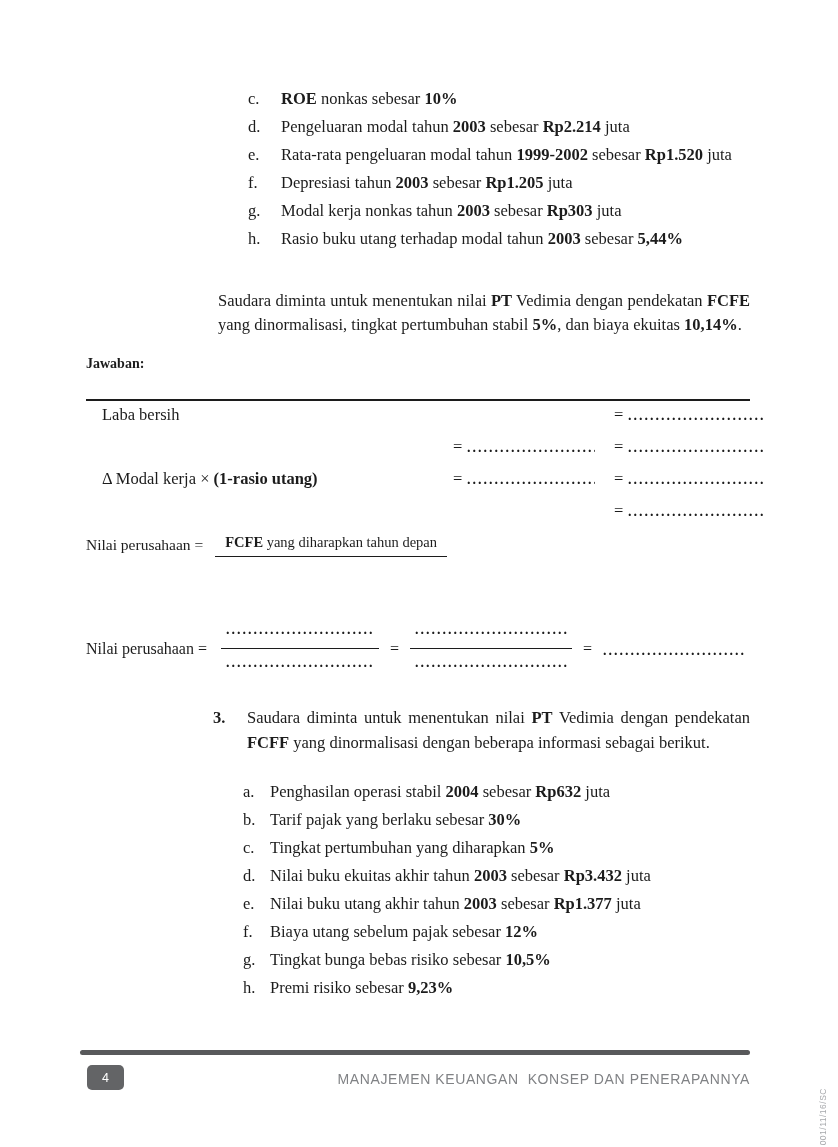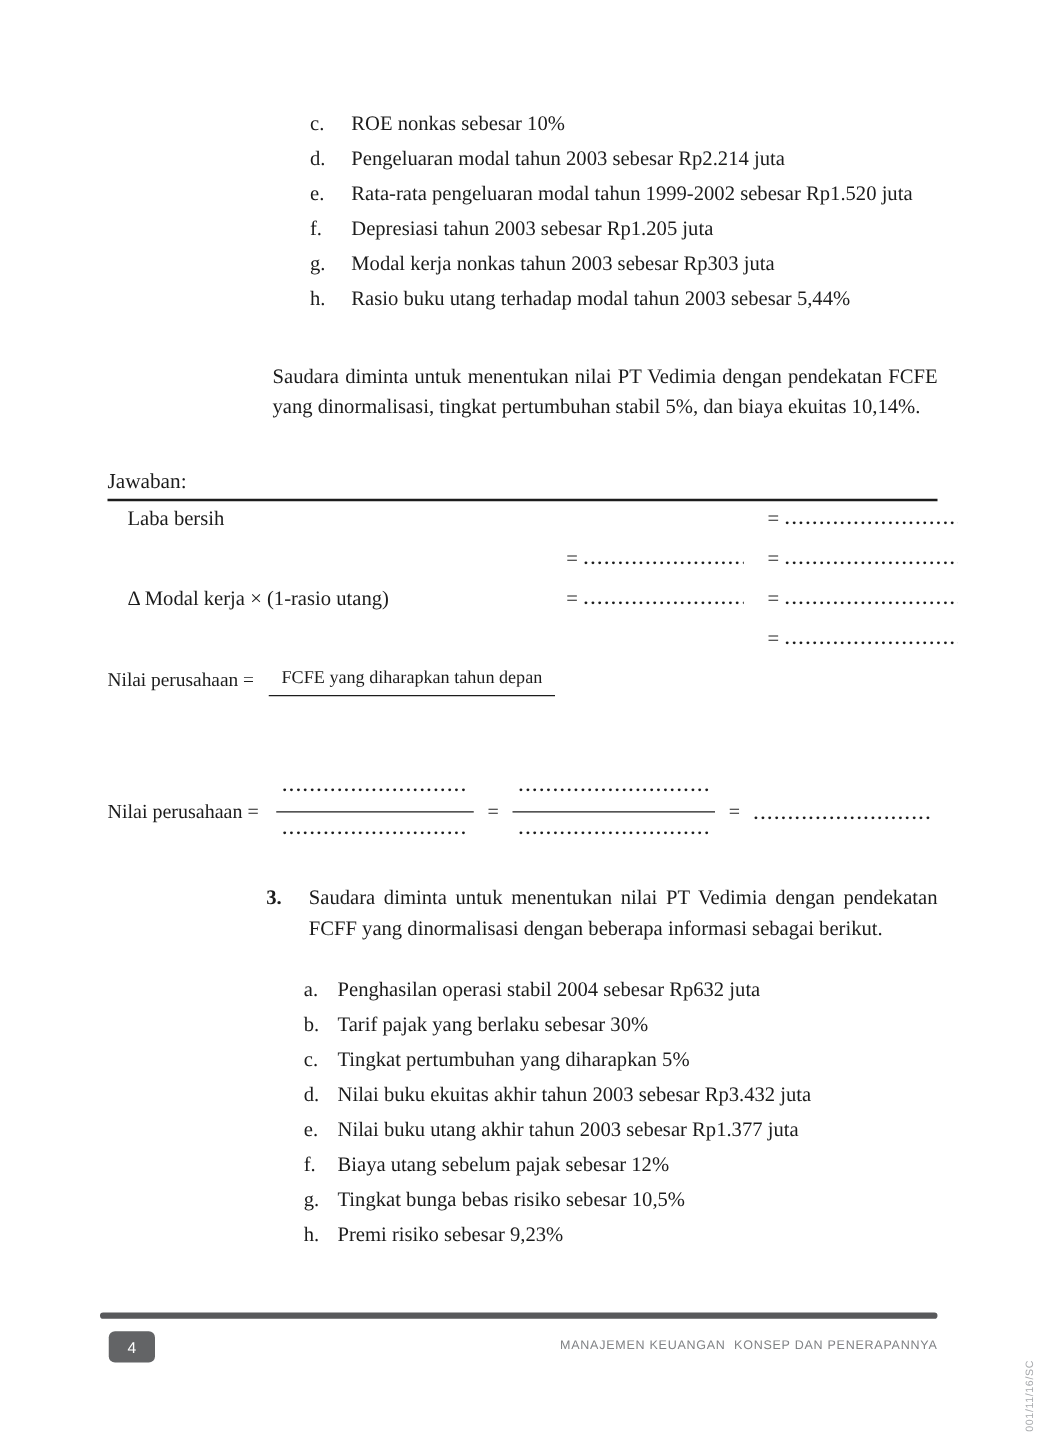--- a/index.html
+++ b/index.html
@@ -6,21 +6,21 @@
   html, body { background: #ffffff; }
   body {
     width: 838px; height: 1147px;
     font-family: "Liberation Serif", "DejaVu Serif", serif;
     color: var(--text, #1c1c1c);
     position: relative;
     overflow: hidden;
   }
   .page { position: absolute; inset: 0; background: #fff; }
 
-  b { font-weight: 400; }
+  b { font-weight: 700; }
 
   
   .info-list { position: absolute; font-size: 16.5px; }
   .info-list .li { display: flex; line-height: 24px; margin-bottom: 4px; }
   .li-label { flex: 0 0 33px; }
   .li-text  { flex: 1 1 auto; }
   .list-q2 { left: 248px; top: 87px;  width: 502px; }
   .list-q3 { left: 243px; top: 780px; width: 507px; }
   .list-q3 .li-label { flex: 0 0 27px; }
 
@@ -30,22 +30,22 @@
     text-align: justify;
   }
   .prompt-q2 { left: 218px; top: 289px; width: 532px; }
 
   .q3 { position: absolute; left: 213px; top: 705px; width: 537px; }
   .q3-number { position: absolute; left: 0; top: 0; font-weight: 700; font-size: 16.5px; line-height: 25px; }
   .q3-text { margin-left: 34px; font-size: 16.5px; line-height: 25px; text-align: justify; }
 
   
   .answer-heading {
-    position: absolute; left: 86px; top: 375px;
-    font-size: 17px; font-weight: 400;
+    position: absolute; left: 86px; top: 356px;
+    font-size: 14px; font-weight: 700;
   }
   .answer-rule {
     position: absolute; left: 86px; top: 399px; width: 664px;
     border-top: 2px solid #1c1c1c;
   }
 
   .worksheet { position: absolute; left: 102px; top: 404px; width: 664px; }
   .ws-row { position: relative; height: 32px; font-size: 16.5px; line-height: 22px; }
   .ws-label { position: absolute; left: 0; top: 0; white-space: nowrap; }
   .ws-eq1   { position: absolute; left: 351px; top: 0; }
@@ -93,21 +93,21 @@
     background: var(--footer_bar, #58595b); border-radius: 3px;
   }
   .page-badge {
     position: absolute; left: 87px; top: 1065px; width: 37px; height: 25px;
     background: var(--badge_bg, #636466); border-radius: 5px;
     color: #ffffff; font-family: "Liberation Sans", sans-serif;
     font-size: 12.5px; display: flex; align-items: center; justify-content: center;
   }
   .book-title {
     position: absolute; right: 88px; top: 1071px;
-    font-family: "Liberation Sans", sans-serif; font-size: 10px;
+    font-family: "Liberation Sans", sans-serif; font-size: 14px;
     color: var(--footer_text, #808285); letter-spacing: 0.6px; white-space: pre;
   }
   .watermark {
     position: absolute; right: 10px; bottom: 2px;
     writing-mode: vertical-rl; transform: rotate(180deg);
     font-family: "Liberation Sans", sans-serif; font-size: 8.5px;
     color: var(--watermark, #a7a9ac); letter-spacing: 0.5px;
   }
 </style>
 </head>

